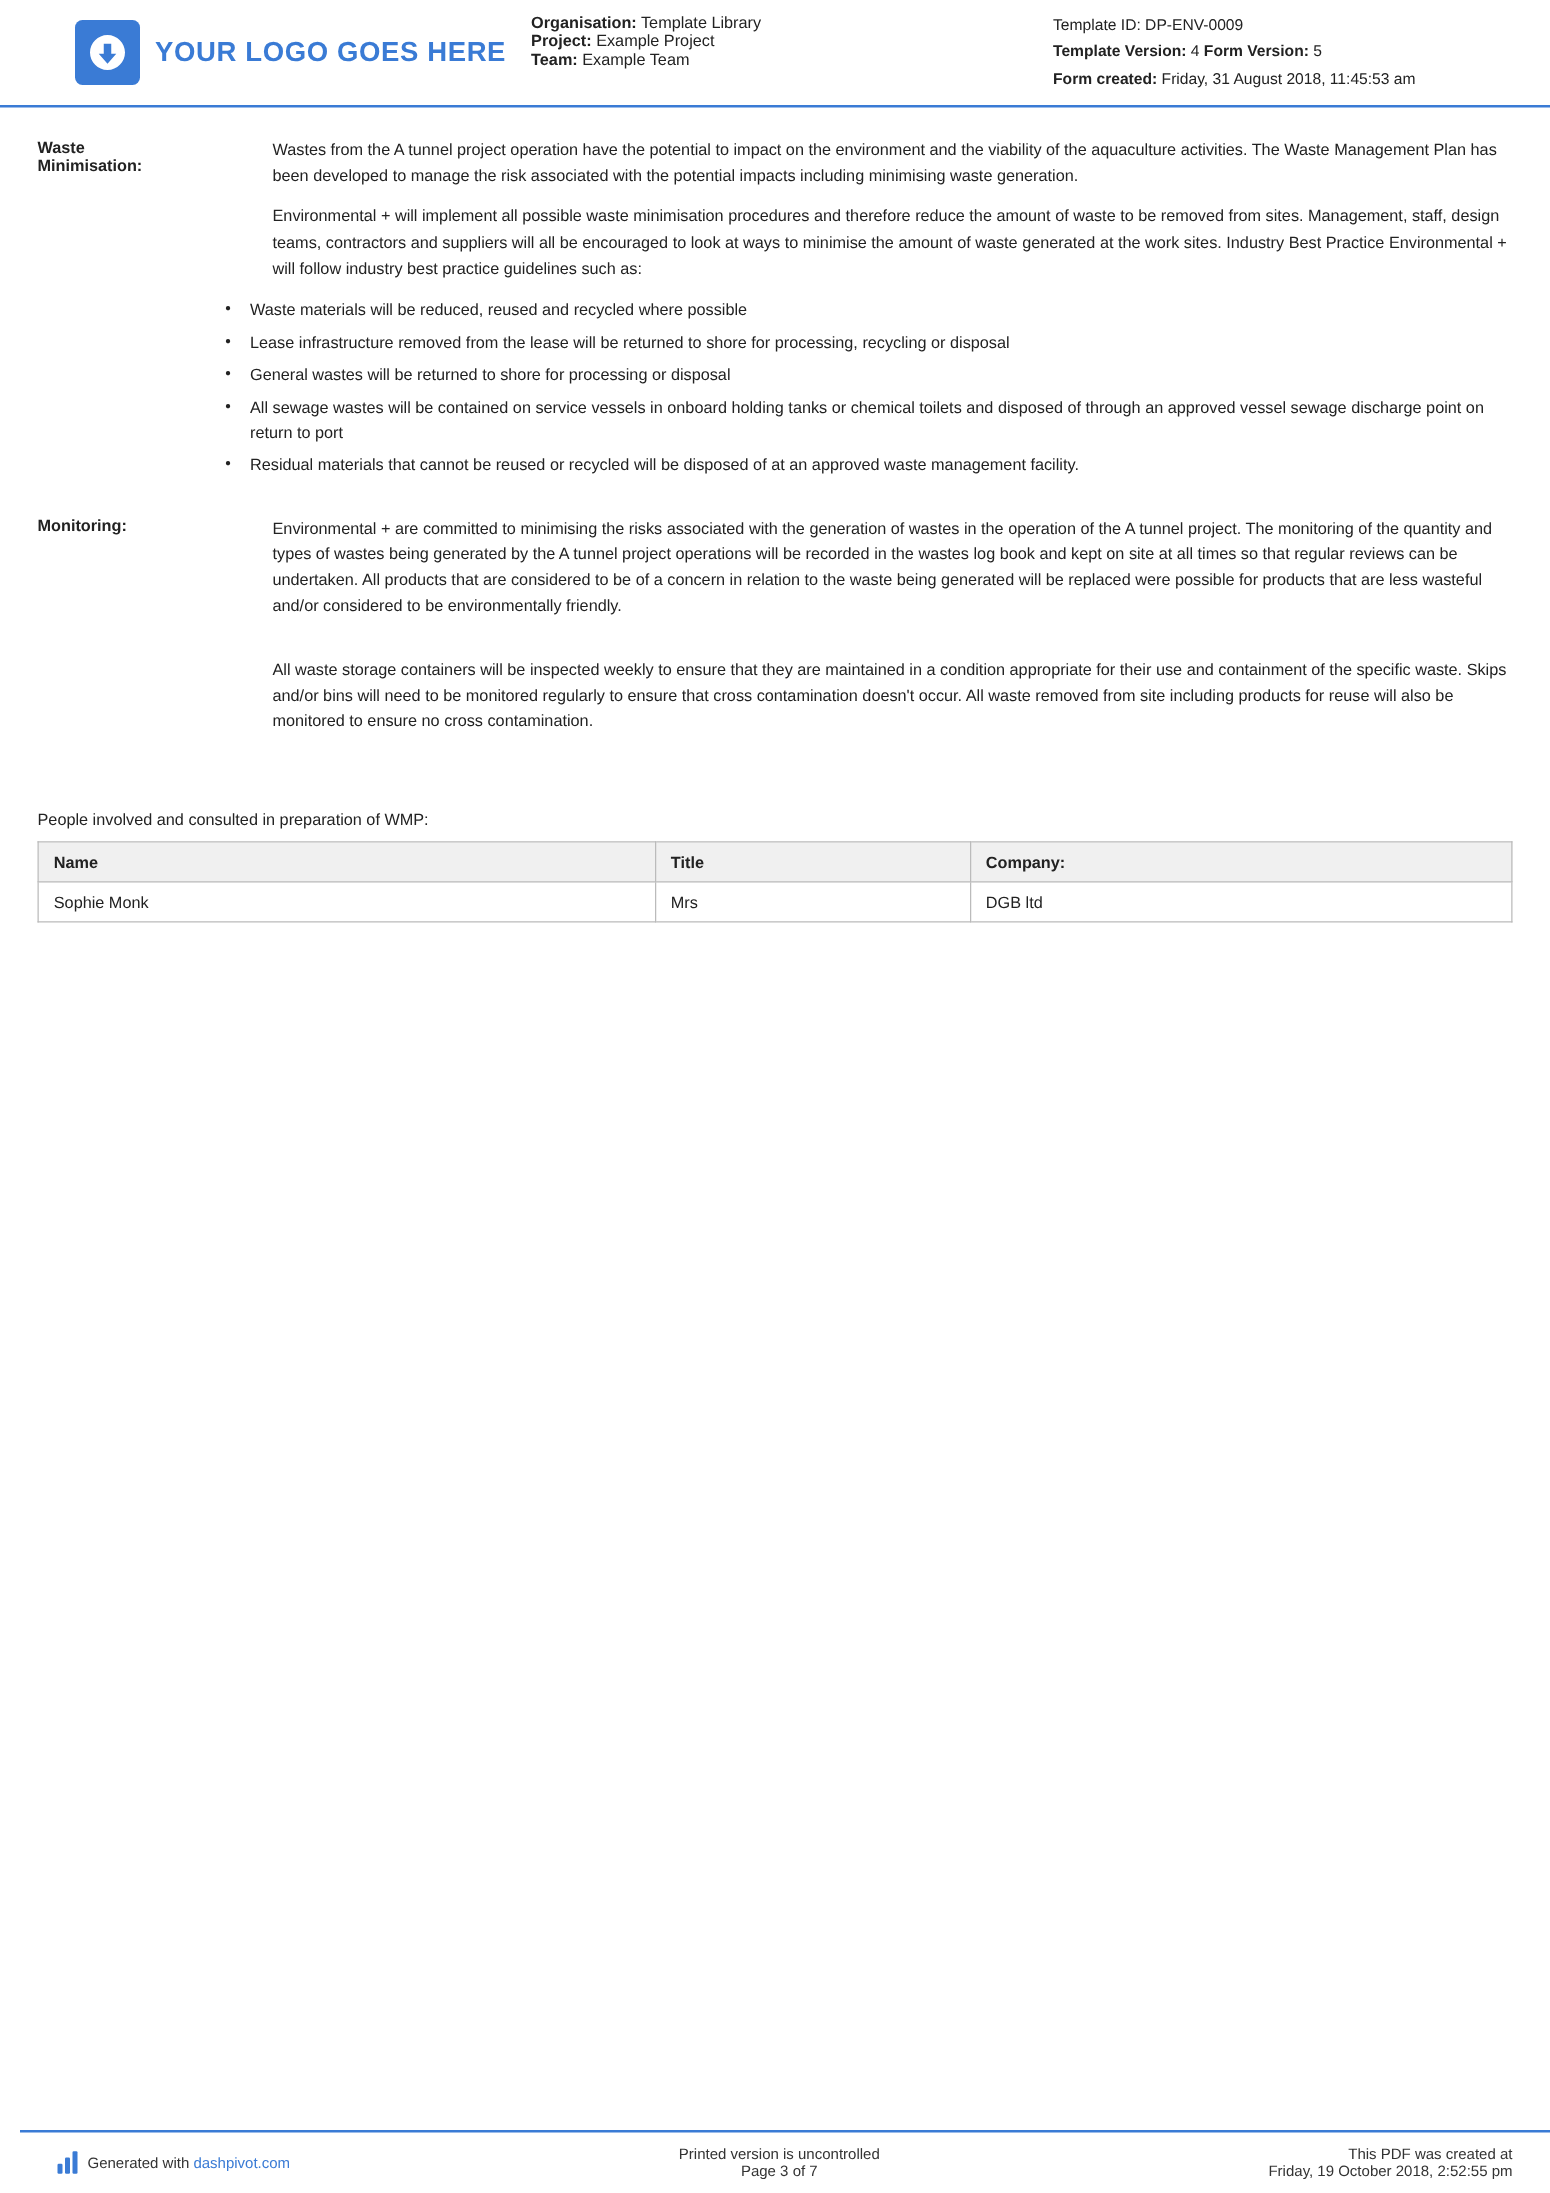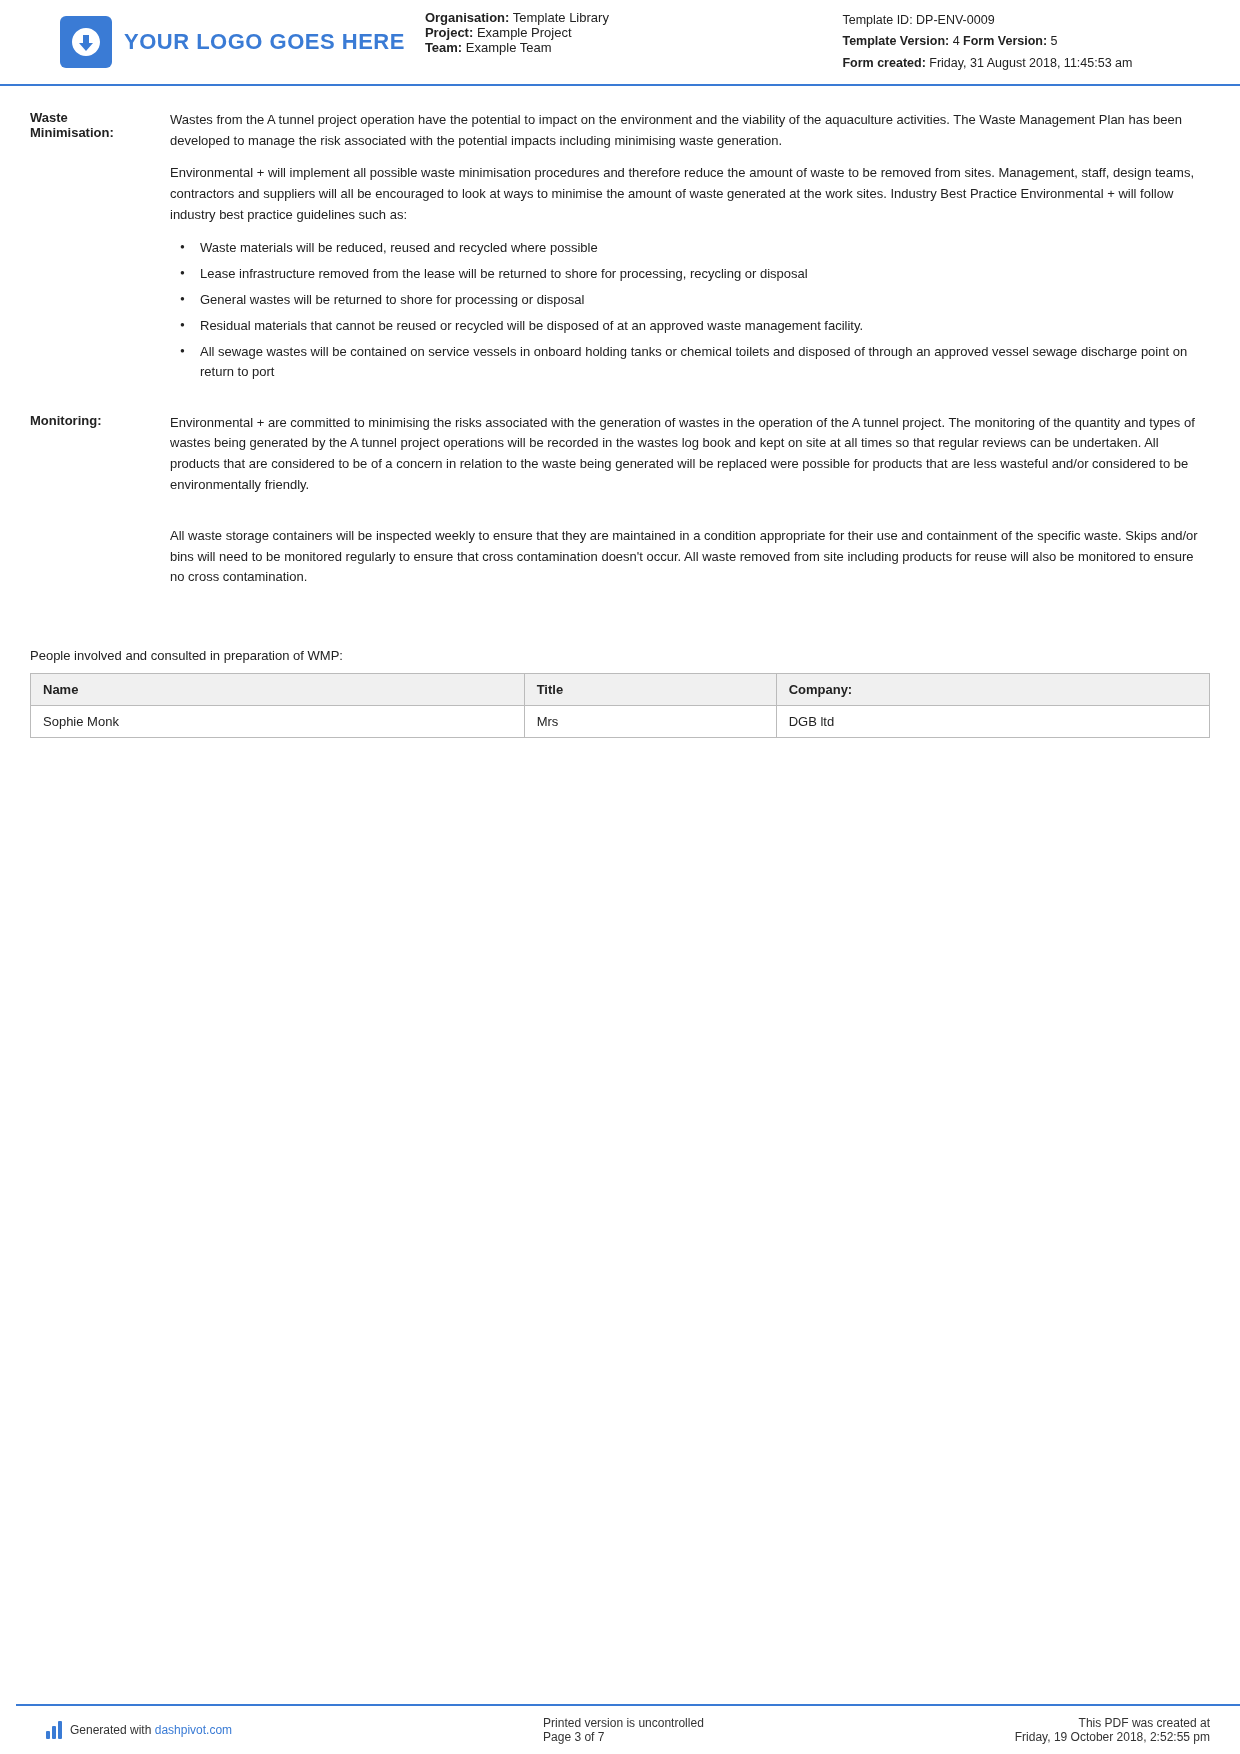--- a/index.html
+++ b/index.html
@@ -84,20 +84,21 @@
       flex-shrink: 0;
     }
     .section-body {
       flex: 1;
       font-size: 13px;
       line-height: 1.6;
       color: #222;
     }
     .section-body p {
       margin-bottom: 12px;
+      margin-left: 48px;
     }
     .section-body ul {
       list-style: none;
       padding-left: 10px;
       margin-bottom: 12px;
     }
     .section-body ul li {
       position: relative;
       padding-left: 20px;
       margin-bottom: 6px;
@@ -171,20 +172,21 @@
     .footer-bar {
       width: 4px;
       background: #3a7bd5;
       border-radius: 1px;
     }
     .footer-link {
       color: #3a7bd5;
       text-decoration: none;
     }
     .footer-center {
+      text-align: center;
     }
     .footer-right {
       text-align: right;
     }
   </style>
 </head>
 <body>
 
 <div class="header">
   <div class="logo-area">
@@ -216,22 +218,22 @@
     <div class="section-label">
       <span>Waste<br><span>Minimisation:</span></span>
     </div>
     <div class="section-body">
       <p>Wastes from the A tunnel project operation have the potential to impact on the environment and the viability of the aquaculture activities. The Waste Management Plan has been developed to manage the risk associated with the potential impacts including minimising waste generation.</p>
       <p>Environmental + will implement all possible waste minimisation procedures and therefore reduce the amount of waste to be removed from sites. Management, staff, design teams, contractors and suppliers will all be encouraged to look at ways to minimise the amount of waste generated at the work sites. Industry Best Practice Environmental + will follow industry best practice guidelines such as:</p>
       <ul>
         <li>Waste materials will be reduced, reused and recycled where possible</li>
         <li>Lease infrastructure removed from the lease will be returned to shore for processing, recycling or disposal</li>
         <li>General wastes will be returned to shore for processing or disposal</li>
+        <li>All sewage wastes will be contained on service vessels in onboard holding tanks or chemical toilets and disposed of through an approved vessel sewage discharge point on return to port</li>
         <li>Residual materials that cannot be reused or recycled will be disposed of at an approved waste management facility.</li>
-        <li>All sewage wastes will be contained on service vessels in onboard holding tanks or chemical toilets and disposed of through an approved vessel sewage discharge point on return to port</li>
       </ul>
     </div>
   </div>
 
   <div class="section-row">
     <div class="section-label">Monitoring:</div>
     <div class="section-body">
       <p>Environmental + are committed to minimising the risks associated with the generation of wastes in the operation of the A tunnel project. The monitoring of the quantity and types of wastes being generated by the A tunnel project operations will be recorded in the wastes log book and kept on site at all times so that regular reviews can be undertaken. All products that are considered to be of a concern in relation to the waste being generated will be replaced were possible for products that are less wasteful and/or considered to be environmentally friendly.</p>
     </div>
   </div>

